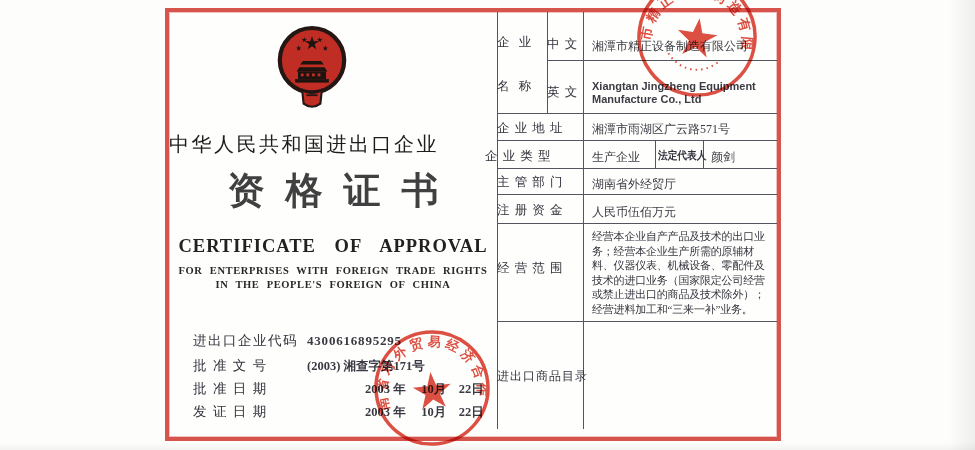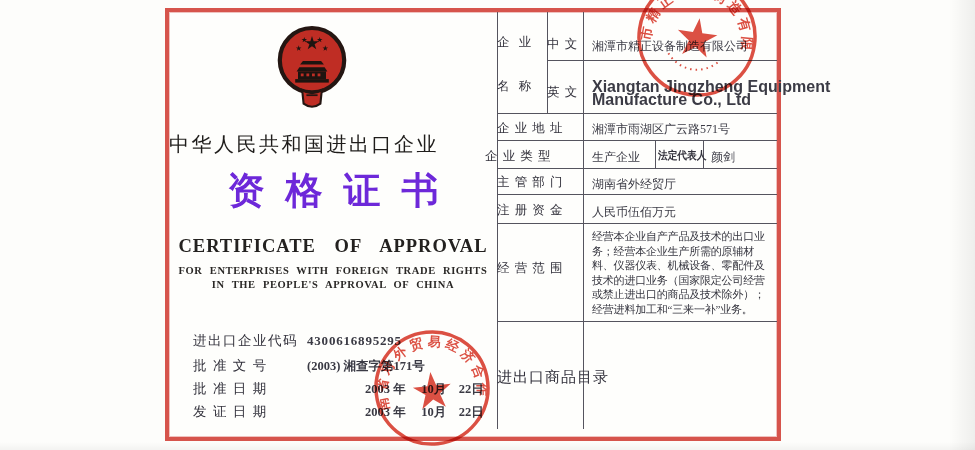--- a/index.html
+++ b/index.html
@@ -19,40 +19,40 @@
     border:4px solid #d6544c;
     box-shadow:inset 0 0 0 1px rgba(214,84,76,.35);
     background:#fefefc;z-index:1;
   }
   
   .left-panel{position:absolute;left:0;top:0;width:328px;height:100%;}
   .emblem{position:absolute;left:108px;top:12px;width:70px;height:92px;}
   .t-cn1{position:absolute;left:0;top:119px;width:328px;text-align:left;
     font-size:20px;letter-spacing:2.5px;color:#1f1d1b;white-space:nowrap;}
   .t-cn2{position:absolute;left:0;top:154px;width:328px;text-align:center;}
-  .t-cn2 span{font-size:37px;font-weight:bold;letter-spacing:21px;margin-right:-21px;color:#6d28d9;}
+  .t-cn2 span{font-size:37px;font-weight:bold;letter-spacing:21px;margin-right:-21px;color:#404040;}
   .t-en{position:absolute;left:0;top:224px;width:328px;text-align:center;
     font-size:18.5px;font-weight:600;letter-spacing:1px;word-spacing:13px;color:#23211f;white-space:nowrap;}
   .t-en-sub{position:absolute;left:0;top:252px;width:328px;text-align:center;
     font-size:10.5px;font-weight:bold;letter-spacing:.6px;word-spacing:4px;line-height:13.5px;color:#2a2826;}
   .freg{position:absolute;left:24px;width:300px;height:18px;display:flex;align-items:center;}
   .f-label{width:94px;font-size:13.5px;letter-spacing:1.5px;white-space:pre;color:#33323c;}
   .f-value{margin-left:20px;font-size:12.5px;font-weight:bold;color:#3a3a44;white-space:pre;}
   .f-value.code{font-size:13px;letter-spacing:.8px;}
   .f-date{margin-left:78px;font-size:12.5px;font-weight:bold;white-space:pre;color:#3a3a44;}
 
   
   .vline,.hline{position:absolute;background:#55545e;}
   .vline{width:1px;}
   .hline{height:1px;}
   .cell{position:absolute;font-size:12.5px;color:#33323c;white-space:nowrap;}
   .lbl{font-weight:normal;letter-spacing:1px;white-space:pre;}
   .val{font-weight:normal;font-size:12px;color:#3b3b45;}
   .en-name{font-family:"Liberation Sans","DejaVu Sans",sans-serif;
-    font-size:16px;font-weight:bold;line-height:13px;color:#3b3b45;}
+    font-size:11px;font-weight:bold;line-height:13px;color:#3b3b45;}
   .scope-val{white-space:normal;font-size:11px;line-height:14.6px;letter-spacing:-.2px;
     width:176px;color:#34343e;}
   .legal-lbl{font-size:11px;font-weight:bold;transform:scaleX(.88);transform-origin:left center;}
 
   
   .seal{position:absolute;z-index:5;mix-blend-mode:multiply;opacity:.88;}
 </style>
 </head>
 <body>
 
@@ -82,21 +82,21 @@
       <path d="M42,100 L58,100" stroke="#241612" stroke-width="2.5"></path>
     </svg>
 
     <div class="t-cn1">中华人民共和国进出口企业</div>
     <div class="t-cn2">
       <span>资格证书</span>
     </div>
     <div class="t-en">CERTIFICATE OF APPROVAL</div>
     <div class="t-en-sub">
       <div>FOR ENTERPRISES WITH FOREIGN TRADE RIGHTS</div>
-      <div>IN THE PEOPLE'S APPROVAL OF CHINA</div>
+      <div>IN THE PEOPLE'S FOREIGN OF CHINA</div>
     </div>
 
     <div class="freg" style="top:320px">
       <span class="f-label">进出口企业代码</span>
       <span class="f-value code">4300616895295</span>
     </div>
     <div class="freg" style="top:345px">
       <span class="f-label">批 准 文 号</span>
       <span class="f-value">(2003) 湘查字第171号</span>
     </div>
@@ -143,21 +143,21 @@
 
   <div class="cell lbl" style="left:328px;top:162px;width:86px">主 管 部 门</div>
   <div class="cell val" style="left:423px;top:164px">湖南省外经贸厅</div>
 
   <div class="cell lbl" style="left:328px;top:190px;width:86px">注 册 资 金</div>
   <div class="cell val" style="left:423px;top:192px">人民币伍佰万元</div>
 
   <div class="cell lbl" style="left:328px;top:248px;width:86px">经 营 范 围</div>
   <div class="cell val scope-val" style="left:423px;top:217px">经营本企业自产产品及技术的出口业务；经营本企业生产所需的原辅材料、仪器仪表、机械设备、零配件及技术的进口业务（国家限定公司经营或禁止进出口的商品及技术除外）；经营进料加工和“三来一补”业务。</div>
 
-  <div class="cell lbl" style="left:328px;top:356px;width:86px;font-size:15px">进出口商品目录</div>
+  <div class="cell lbl" style="left:328px;top:356px;width:86px;font-size:12px">进出口商品目录</div>
   <div class="cell val" style="left:423px;top:356px"></div>
 </div>
 
 <svg class="seal" style="left:622px;top:-38px" width="150" height="150" viewBox="-75 -75 150 150">
   <defs>
     <path id="coArc" d="M -45.6 10 A 46 46 0 1 1 45.6 10" fill="none"></path>
     <polygon id="sealStar" points="0,-20 4.5,-6.2 19,-6.2 7.2,2.4 11.8,16.2 0,7.6 -11.8,16.2 -7.2,2.4 -19,-6.2 -4.5,-6.2"></polygon>
   </defs>
   <g transform="rotate(8)">
     <circle cx="0" cy="0" r="58" fill="none" stroke="#d8382a" stroke-width="3.5"></circle>

